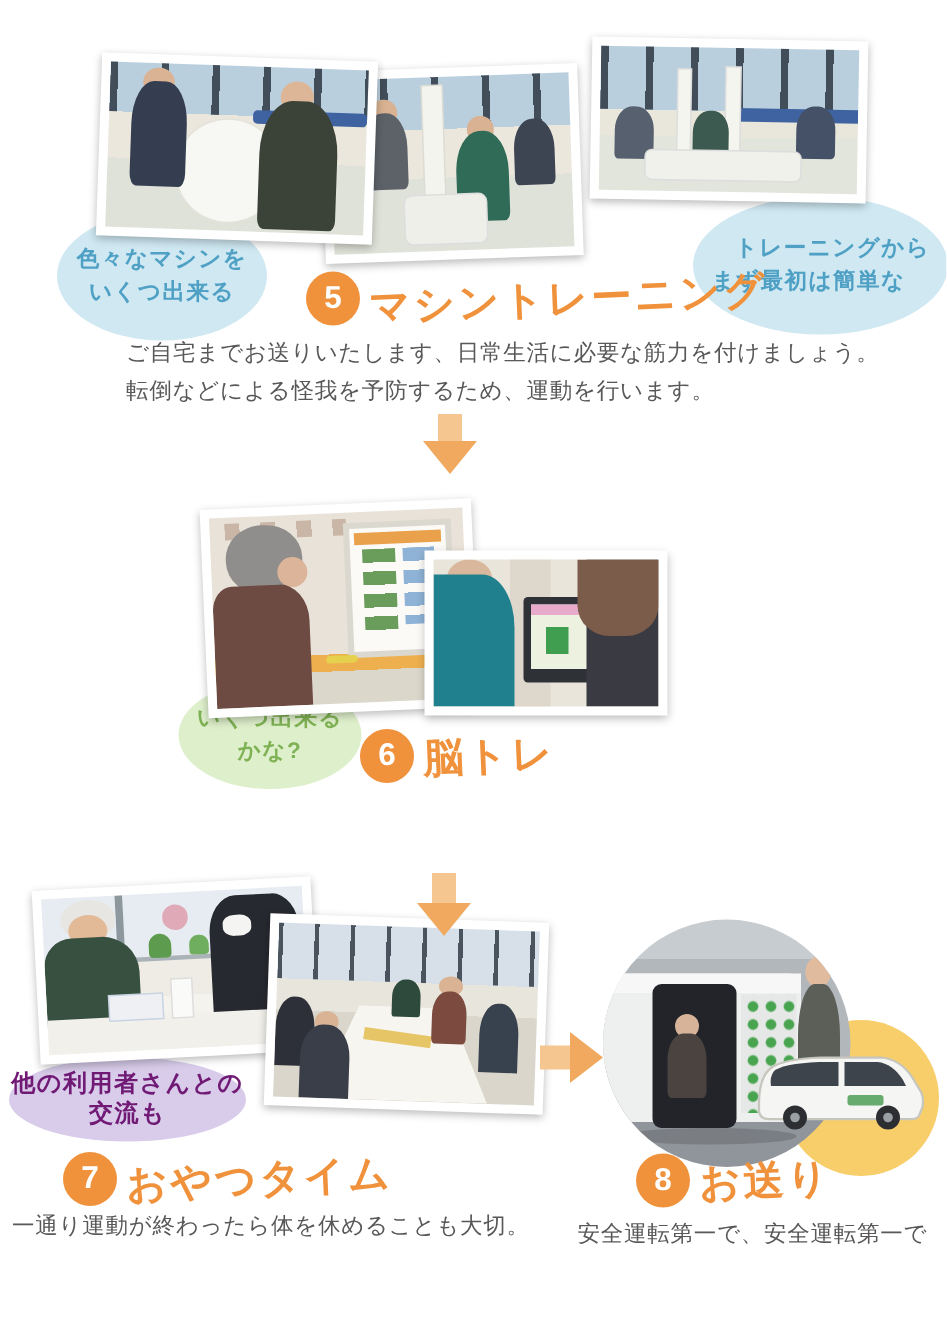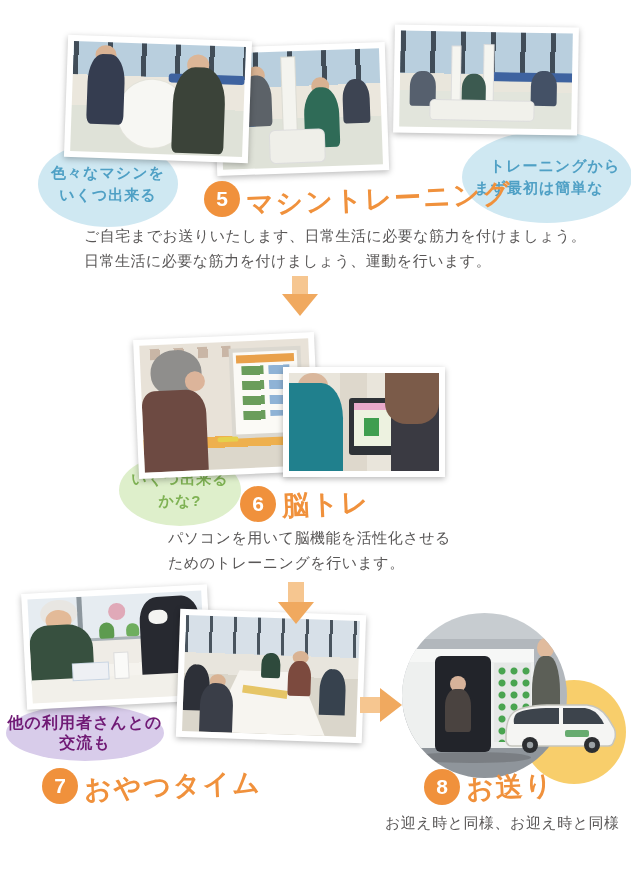--- a/index.html
+++ b/index.html
@@ -86,21 +86,21 @@
       <i class="el" style="left:18%;top:72%;width:60%;height:20%;background:#f1f1eb;border-radius:4px;box-shadow:0 0 0 1px #ddd"></i>
     </div>
   </div>
 
   <div class="heading" style="left:204px;top:181px;">
     <span class="numcircle">5</span>
     <span class="htext">マシントレーニング</span>
   </div>
   <div class="desc" style="left:84px;top:223px;">
     <div>ご自宅までお送りいたします、日常生活に必要な筋力を付けましょう。</div>
-    <div>日常生活に必要な筋力を付けましょう、運動を行います。</div>
+    <div>転倒などによる怪我を予防するため、運動を行います。</div>
   </div>
 
   <div class="arrow-down" style="left:282px;top:276px;width:36px;">
     <div class="stem"></div>
       <div class="tri"></div>
   </div>
 
   <div class="bubble green" style="left:119px;top:454px;width:122px;height:72px;">
     <span>いくつ出来る</span>
     <span>かな?</span>
@@ -130,24 +130,20 @@
       <i class="el" style="left:6%;top:0;width:20%;height:26%;background:#d9b79c;border-radius:50%"></i>
       <i class="el" style="left:0;top:10%;width:36%;height:90%;background:#20808d;border-radius:0 40% 0 0"></i>
       <i class="el" style="left:68%;top:0;width:32%;height:100%;background:#3a3a42"></i>
       <i class="el" style="left:64%;top:0;width:36%;height:52%;background:#7b5b49;border-radius:0 0 40% 40%"></i>
     </div>
   </div>
 
   <div class="heading" style="left:240px;top:486px;">
     <span class="numcircle">6</span>
     <span class="htext">脳トレ</span>
-  </div>
-  <div class="desc" style="left:168px;top:525px;">
-    <div>パソコンを用いて脳機能を活性化させる</div>
-    <div>ためのトレーニングを行います。</div>
   </div>
 
   <div class="arrow-down" style="left:278px;top:582px;width:36px;">
     <div class="stem" style="height:20px;"></div>
       <div class="tri"></div>
   </div>
 
   <div class="bubble purple" style="left:6px;top:705px;width:158px;height:56px;line-height:1.25;">
     <span>他の利用者さんとの</span>
     <span>交流も</span>
@@ -184,20 +180,21 @@
       <i class="el" style="left:60%;top:36%;width:13%;height:30%;background:#7c4a3e;border-radius:45% 45% 10% 10%"></i>
       <i class="el" style="left:78%;top:42%;width:15%;height:40%;background:#37424e;border-radius:45% 45% 0 0"></i>
     </div>
   </div>
 
   <div class="heading" style="left:42px;top:768px;">
     <span class="numcircle">7</span>
     <span class="htext">おやつタイム</span>
   </div>
   <div class="desc" style="left:8px;top:805px;">
+    <div>一通り運動が終わったら体を休めることも大切。</div>
   </div>
 
   <div class="arrow-right" style="left:360px;top:688px;">
     <div class="stem"></div>
       <div class="tri"></div>
   </div>
 
   <div class="ycircle" style="left:522px;top:680px;width:104px;height:104px;"></div>
 
   <div class="circlephoto" style="left:402px;top:613px;width:165px;height:165px;">
@@ -223,16 +220,16 @@
       <circle cx="91" cy="47" r="8" fill="#2c2e31"></circle>
         <circle cx="91" cy="47" r="3.2" fill="#9aa0a4"></circle>
     </svg>
   </div>
 
   <div class="heading" style="left:424px;top:769px;">
     <span class="numcircle">8</span>
     <span class="htext">お送り</span>
   </div>
   <div class="desc" style="left:385px;top:810px;">
-    <div>お迎え時と同様、お迎え時と同様</div>
+    <div>安全運転第一で、安全運転第一で</div>
   </div>
 
 </div>
 
 </body></html>

